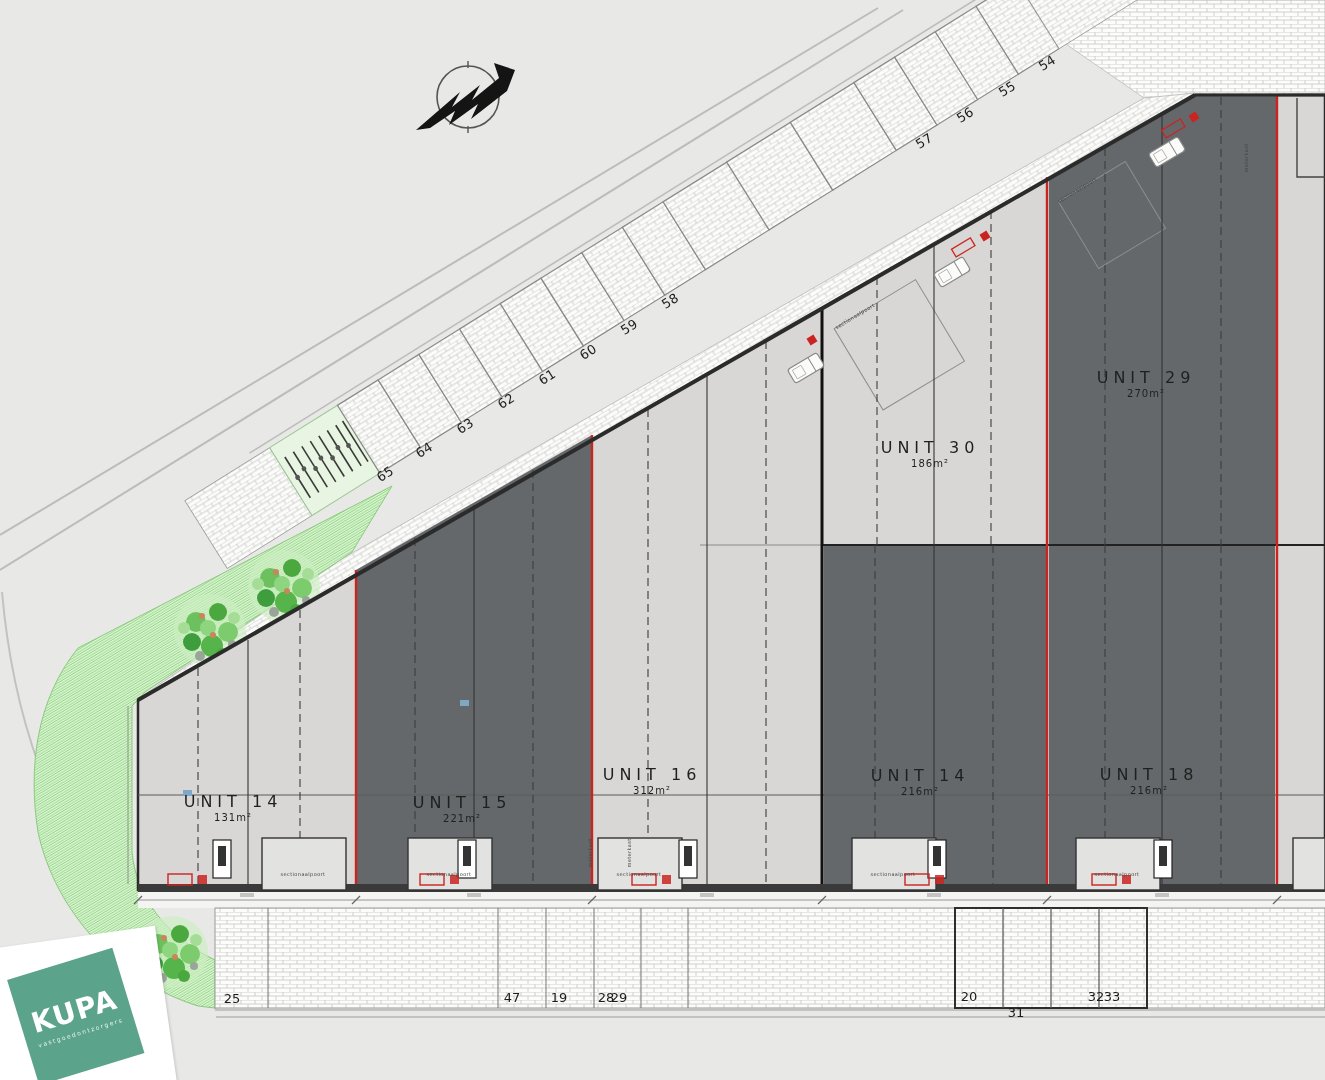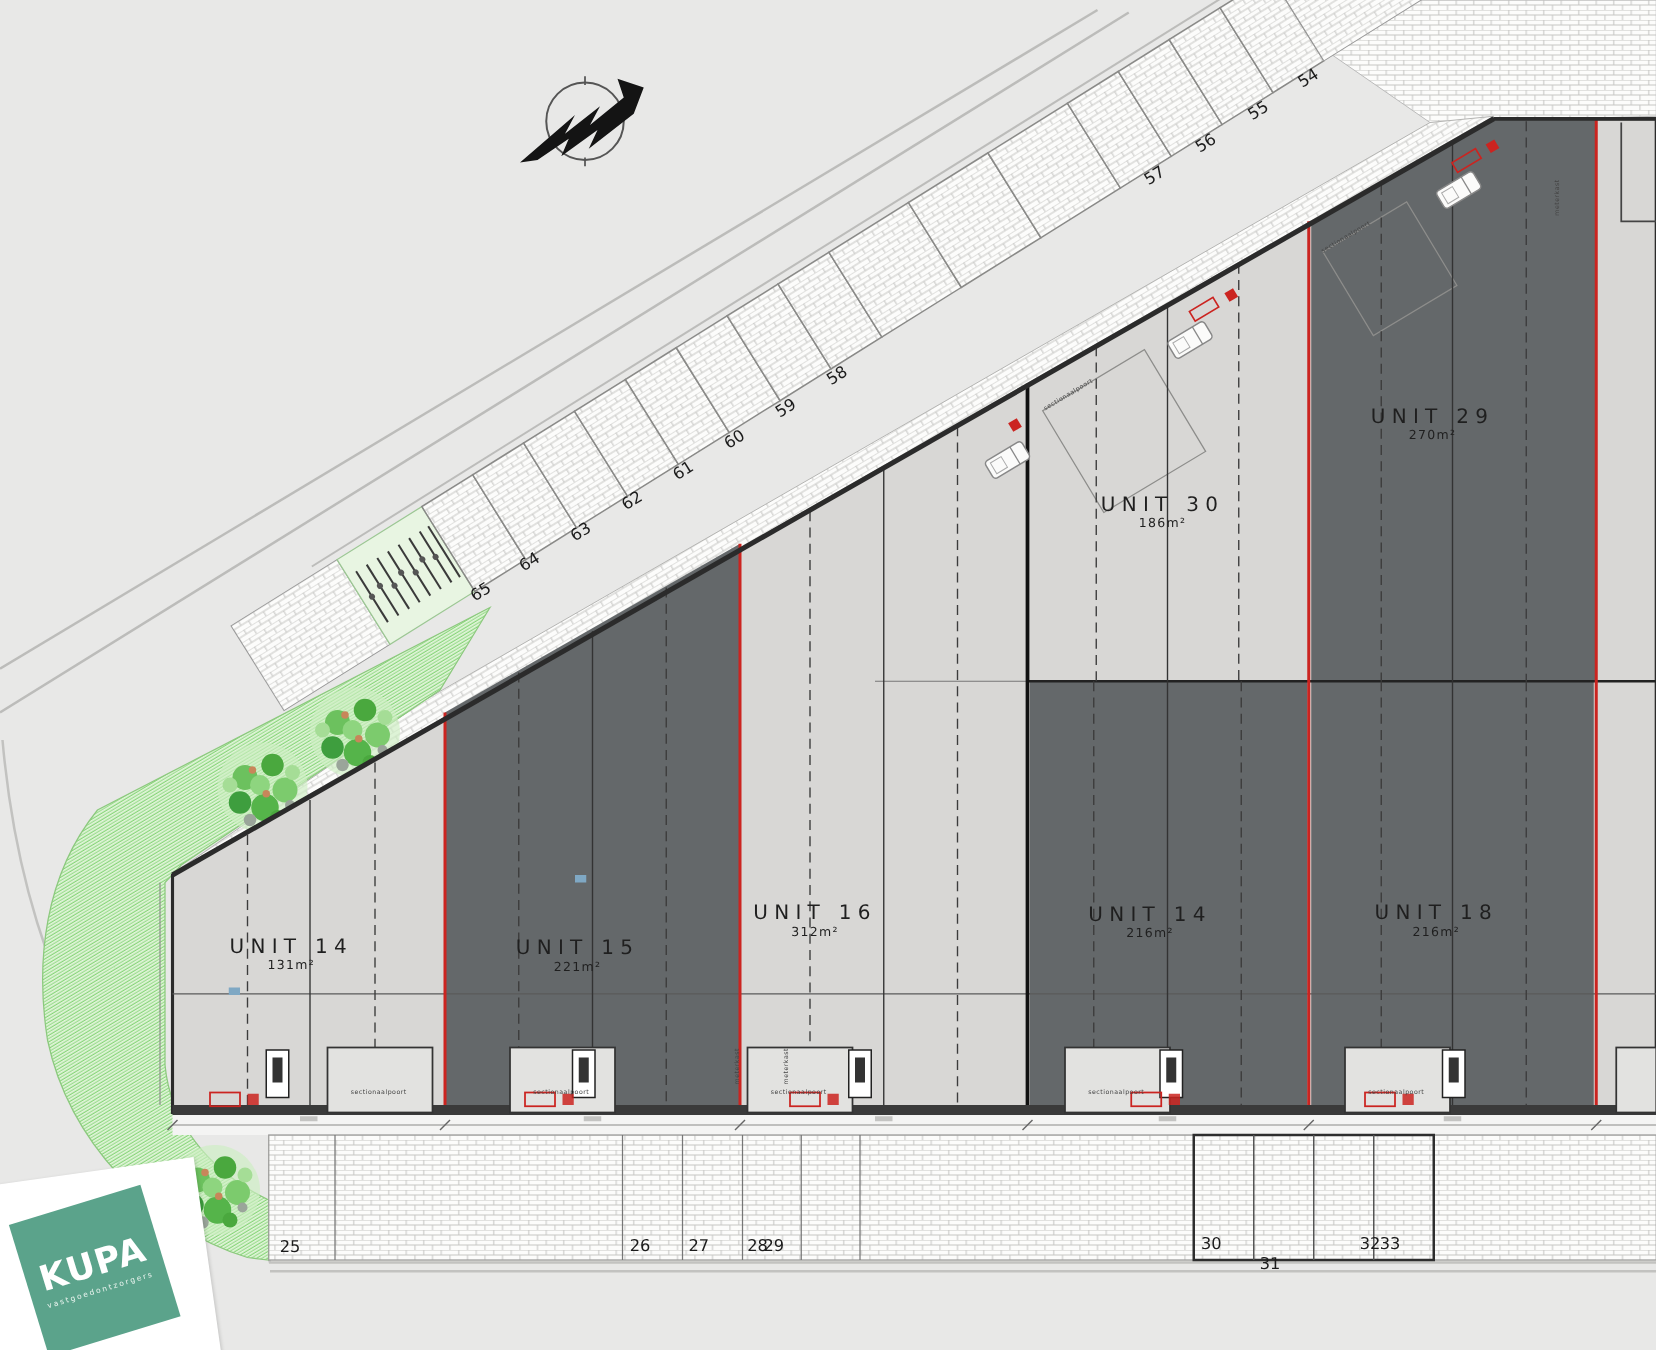--- a/index.html
+++ b/index.html
@@ -1,20 +1,20 @@
 <!DOCTYPE html>
 <html><head>
 <meta charset="utf-8">
 <style>
   html,body{margin:0;padding:0;background:#dcdcdc;}
   .plan{position:relative;width:1325px;height:1080px;overflow:hidden;
         background:#e8e8e7;font-family:"DejaVu Sans",sans-serif;}
   .plan svg{position:absolute;left:0;top:0;}
   .lbl{position:absolute;transform:translate(-50%,-50%);white-space:nowrap;}
-  .unit-label{text-align:center;color:#1f1f1f;}
+  .unit-label{text-align:center;color:#1f1f1f;margin-top:44px;}
   .unit-label .nm{font-size:16px;letter-spacing:5px;}
   .unit-label .ar{font-size:10px;letter-spacing:1px;margin-top:1px;}
   .pnum{font-size:13px;color:#1c1c1c;}
   .pnum.diag{transform:translate(-50%,-50%) rotate(-32deg);}
   .micro{font-size:5px;color:#444;letter-spacing:.4px;}
   .micro.diag{transform:translate(-50%,-50%) rotate(-31deg);}
   .micro.vert{transform:translate(-50%,-50%) rotate(-90deg);}
   
   .logo-card{position:absolute;left:-22px;top:938px;width:190px;height:175px;
              background:#ffffff;transform:rotate(-8deg);box-shadow:1px 1px 3px rgba(0,0,0,.15);}
@@ -345,25 +345,25 @@
 <div class="lbl pnum diag" style="left:670px;top:301px">58</div>
 <div class="lbl pnum diag" style="left:629px;top:327px">59</div>
 <div class="lbl pnum diag" style="left:588px;top:352px">60</div>
 <div class="lbl pnum diag" style="left:547px;top:377px">61</div>
 <div class="lbl pnum diag" style="left:506px;top:401px">62</div>
 <div class="lbl pnum diag" style="left:465px;top:426px">63</div>
 <div class="lbl pnum diag" style="left:424px;top:450px">64</div>
 <div class="lbl pnum diag" style="left:385px;top:474px">65</div>
 
 <div class="lbl pnum" style="left:232px;top:998px">25</div>
-<div class="lbl pnum" style="left:512px;top:997px">26</div>
-<div class="lbl pnum" style="left:559px;top:997px">27</div>
+<div class="lbl pnum" style="left:512px;top:997px">47</div>
+<div class="lbl pnum" style="left:559px;top:997px">19</div>
 <div class="lbl pnum" style="left:606px;top:997px">28</div>
 <div class="lbl pnum" style="left:619px;top:997px">29</div>
-<div class="lbl pnum" style="left:969px;top:996px">30</div>
+<div class="lbl pnum" style="left:969px;top:996px">20</div>
 <div class="lbl pnum" style="left:1016px;top:1012px">31</div>
 <div class="lbl pnum" style="left:1096px;top:996px">32</div>
 <div class="lbl pnum" style="left:1112px;top:996px">33</div>
 
 <div class="lbl micro" style="left:303px;top:874px">sectionaalpoort</div>
 <div class="lbl micro" style="left:449px;top:874px">sectionaalpoort</div>
 <div class="lbl micro" style="left:639px;top:874px">sectionaalpoort</div>
 <div class="lbl micro" style="left:893px;top:874px">sectionaalpoort</div>
 <div class="lbl micro" style="left:1117px;top:874px">sectionaalpoort</div>
 <div class="lbl micro diag" style="left:855px;top:316px">sectionaalpoort</div>

